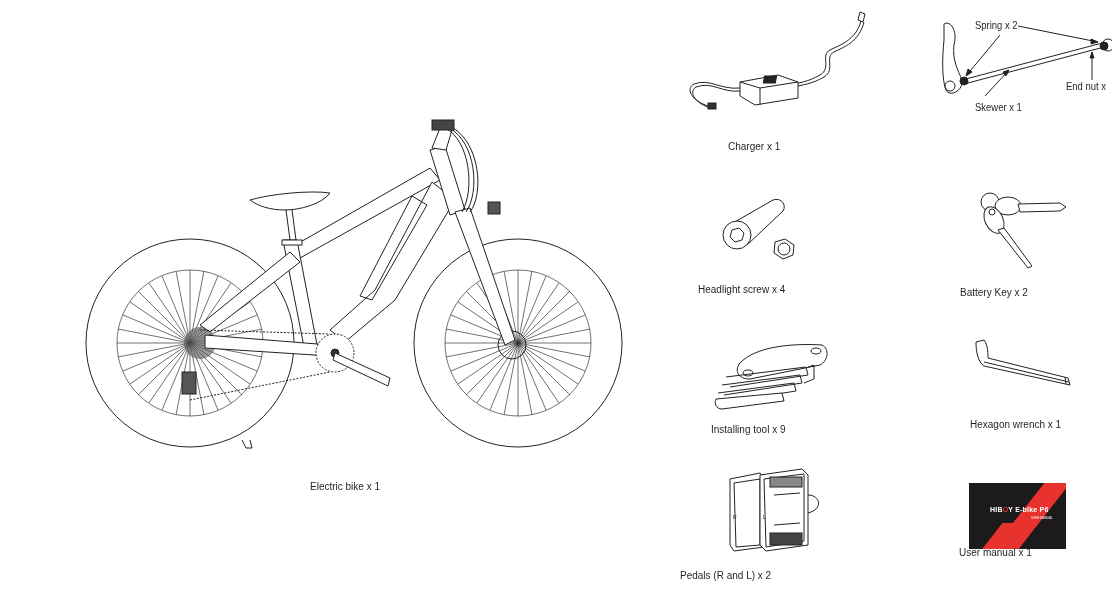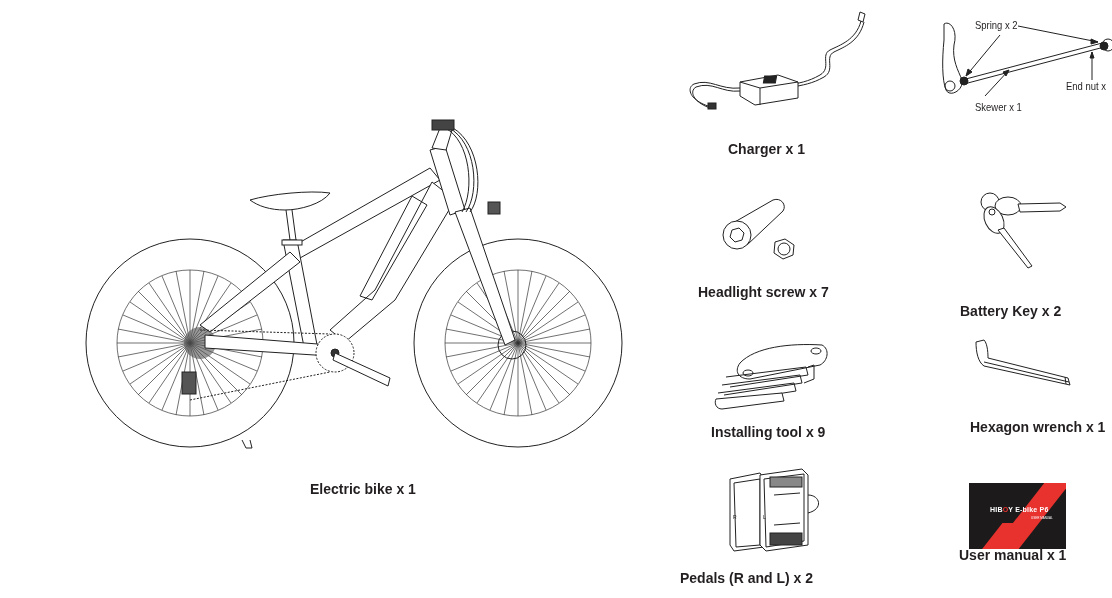--- a/index.html
+++ b/index.html
@@ -1,18 +1,18 @@
 <!DOCTYPE html>
 <html><head>
 <meta charset="utf-8">
 <style>
   html, body { margin:0; padding:0; background:#ffffff; }
   body { width:1112px; height:598px; position:relative; overflow:hidden;
          font-family: "Liberation Sans", "DejaVu Sans", sans-serif; color:#231f20; }
-  .caption { position:absolute; font-size:14px; white-space:nowrap; color:#231f20;font-weight:bold; }
+  .caption { position:absolute; font-size:10px; white-space:nowrap; color:#231f20; }
   .small-label { position:absolute; font-size:11px; white-space:nowrap; color:#231f20; transform:scaleX(0.86); transform-origin:left center; }
   svg { position:absolute; overflow:visible; }
   svg .ln { fill:none; stroke:#222; stroke-width:1; }
   svg .lnt { fill:none; stroke:#333; stroke-width:0.7; }
   .manual { position:absolute; left:969px; top:483px; width:97px; height:66px; background:#1c1a1a; overflow:hidden; }
   .manual .stripe { position:absolute; top:-10px; width:26px; height:100px; background:#e8322e; transform:skewX(-38deg); }
   .manual .title { position:absolute; left:21px; top:23px; font-size:7px; font-weight:bold; color:#fff; letter-spacing:0.2px; white-space:nowrap; }
   .manual .title .red { color:#e8322e; }
   .manual .sub { position:absolute; left:62px; top:33px; font-size:3px; color:#fff; white-space:nowrap; }
 </style>
@@ -161,35 +161,35 @@
 <div>
   <svg width="100" height="80" style="left:715px;top:195px">
     <g class="ln">
       <path d="M18 28 L58 5 C66 2 72 10 68 16 L32 50" fill="#fff"></path>
       <circle cx="22" cy="40" r="14" fill="#fff"></circle>
       <polygon points="17,35 24,33 29,38 27,45 20,47 15,42" fill="#fff"></polygon>
       <polygon points="60,47 70,44 79,50 78,60 68,64 59,58" fill="#fff"></polygon>
       <circle cx="69" cy="54" r="6"></circle>
     </g>
   </svg>
-  <div class="caption" style="left:698px;top:284px;">Headlight screw x 7</div>
+  <div class="caption" style="left:698px;top:284px;">Headlight screw x 4</div>
 </div>
 
 <div>
   <svg width="100" height="80" style="left:970px;top:190px">
     <g class="ln">
       <circle cx="20" cy="12" r="9"></circle>
       <ellipse cx="38" cy="16" rx="13" ry="9" fill="#fff"></ellipse>
       <path d="M48 14 L90 13 L96 17 L90 21 L50 22 Z" fill="#fff"></path>
       <ellipse cx="24" cy="30" rx="9" ry="14" fill="#fff" transform="rotate(-25 24 30)"></ellipse>
       <path d="M28 40 L58 78 L62 76 L34 38 Z" fill="#fff"></path>
       <circle cx="22" cy="22" r="3"></circle>
     </g>
   </svg>
-  <div class="caption" style="left:960px;top:287px;margin-top:16px;">Battery Key x 2</div>
+  <div class="caption" style="left:960px;top:287px;">Battery Key x 2</div>
 </div>
 
 <div>
   <svg width="130" height="80" style="left:710px;top:335px">
     <g class="ln">
       <path d="M30 28 C45 12 80 8 112 10 C120 14 118 26 110 30 L40 44 C28 44 24 36 30 28 Z" fill="#fff"></path>
       <ellipse cx="38" cy="38" rx="5" ry="3"></ellipse>
       <ellipse cx="106" cy="16" rx="5" ry="3"></ellipse>
       <path d="M16 42 L96 32 L98 40 L20 52"></path>
       <path d="M12 50 L90 40 L92 48 L14 60"></path>

